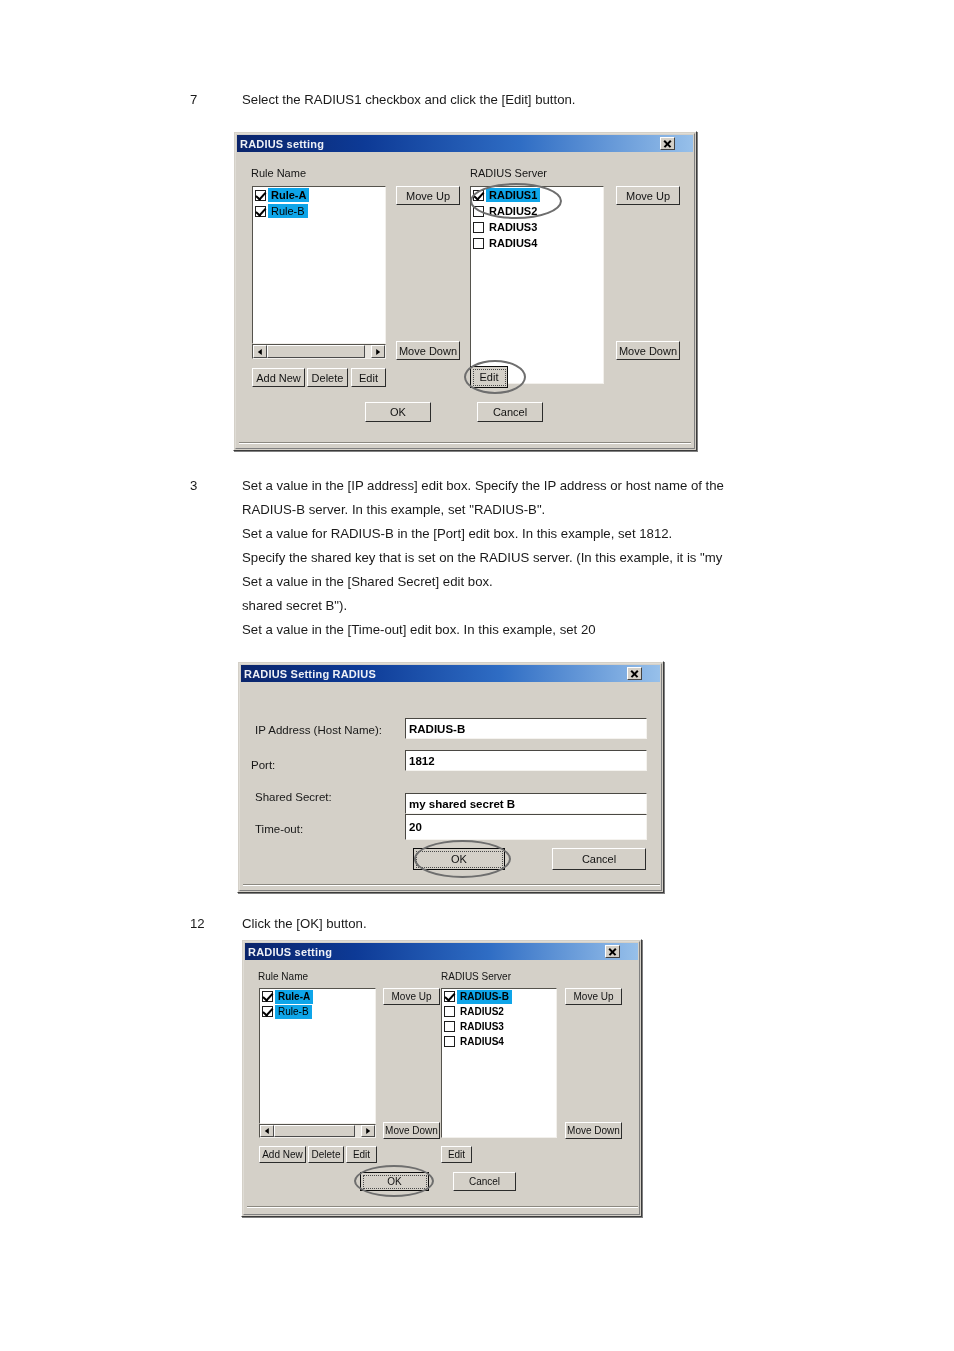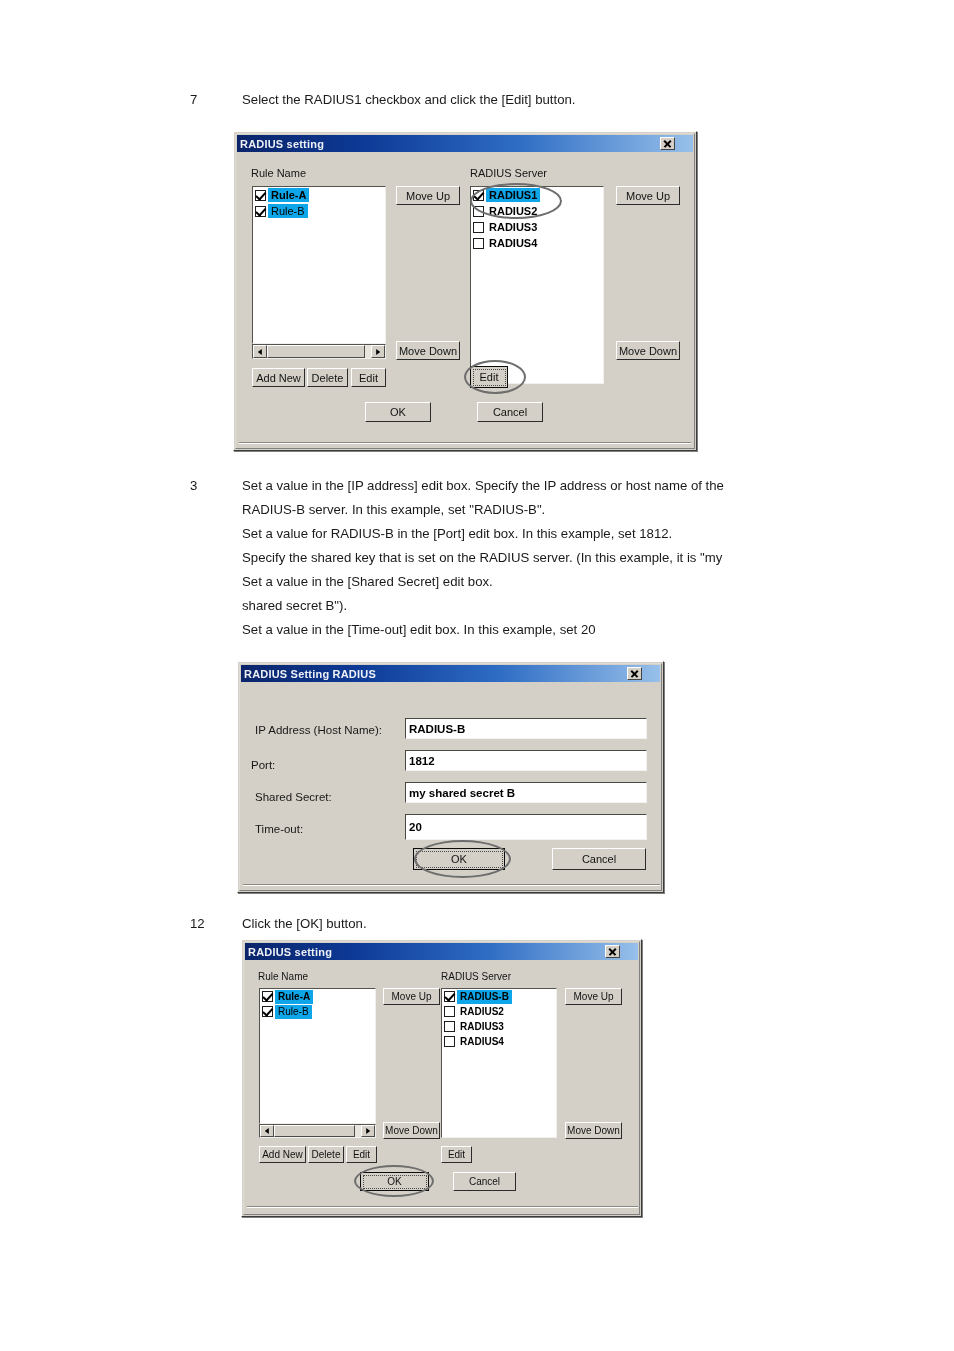--- a/index.html
+++ b/index.html
@@ -361,21 +361,21 @@
 
   <div class="dlg-body">
 
     <div class="flabel" style="left:14px; top:41px;">IP Address (Host Name):</div>
     <div class="efield" style="left:164px; top:35px; width:242px; height:21px;">RADIUS-B</div>
 
     <div class="flabel" style="left:10px; top:76px;">Port:</div>
     <div class="efield" style="left:164px; top:67px; width:242px; height:21px;">1812</div>
 
     <div class="flabel" style="left:14px; top:108px;">Shared Secret:</div>
-    <div class="efield" style="left:164px; top:99px; width:242px; height:21px;">my shared secret B</div>
+    <div class="efield" style="left:164px; top:110px; width:242px; height:21px;">my shared secret B</div>
 
     <div class="flabel" style="left:14px; top:140px;">Time-out:</div>
     <div class="efield" style="left:164px; top:131px; width:242px; height:26px;">20</div>
 
     <div class="btn defaulted" style="left:172px; top:165px; width:92px; height:22px;">
       <span class="btn-inner">OK</span>
     </div>
     <div class="btn" style="left:311px; top:165px; width:94px; height:22px;">Cancel</div>
 
     <div class="dlg-rule" style="left:2px; top:201px; width:417px;"></div>

